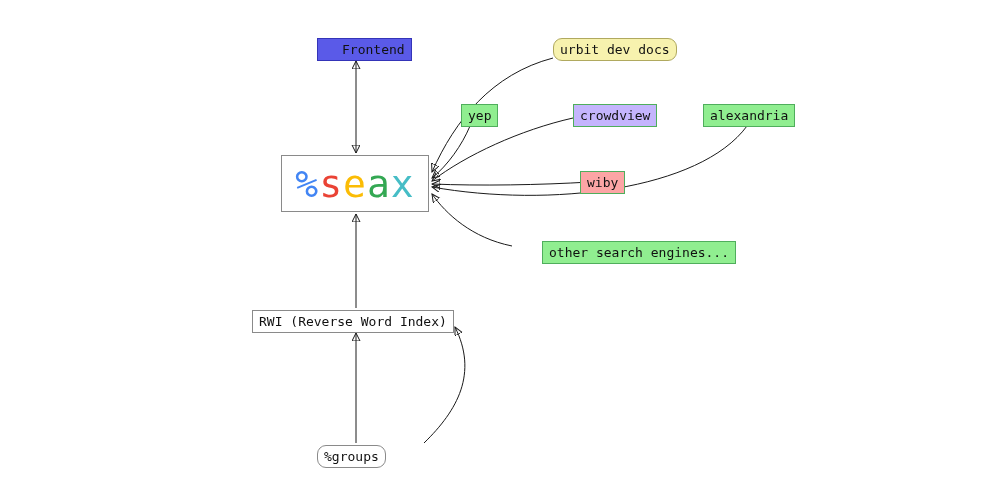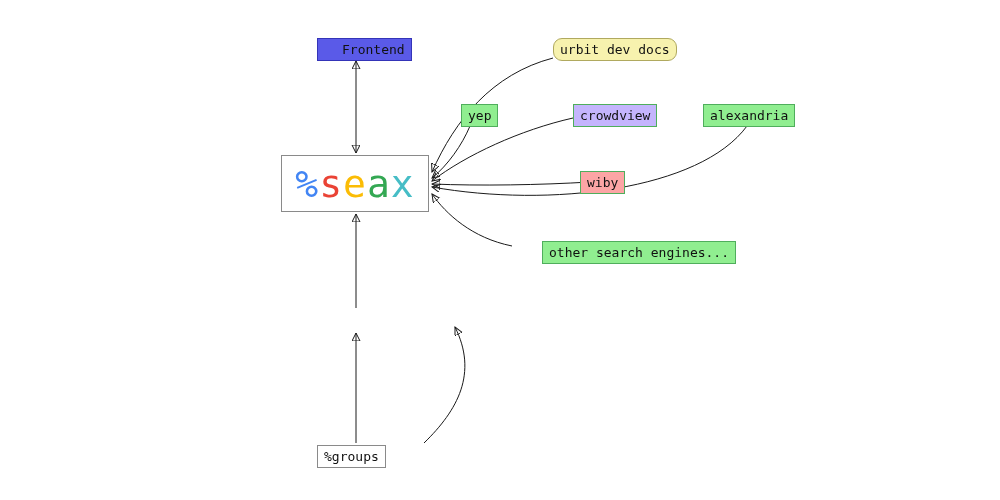--- a/index.html
+++ b/index.html
@@ -83,17 +83,18 @@
   <div class="node green" style="left: 512px; top: 241px; background: rgb(144, 238, 144); margin-left: 30px;">other search engines...</div>
 
   <div class="seax-box">
     <span style="color: rgb(66, 133, 244);">%</span>
     <span style="color: rgb(234, 67, 53);">s</span>
     <span style="color: rgb(251, 188, 5);">e</span>
     <span style="color: rgb(52, 168, 83);">a</span>
     <span style="color: rgb(70, 189, 198);">x</span>
   </div>
 
+  <div class="node plain" style="left: 252px; top: 310px; background: rgb(255, 255, 255);">RWI (Reverse Word Index)</div>
 
-  <div class="node plain" style="left: 317px; top: 445px; background: rgb(255, 255, 255);">%groups</div>
+  <div class="node plain" style="left: 317px; top: 445px; background: rgb(255, 255, 255); border-radius: 9px;">%groups</div>
 
 
 </div>
 
 </body></html>

